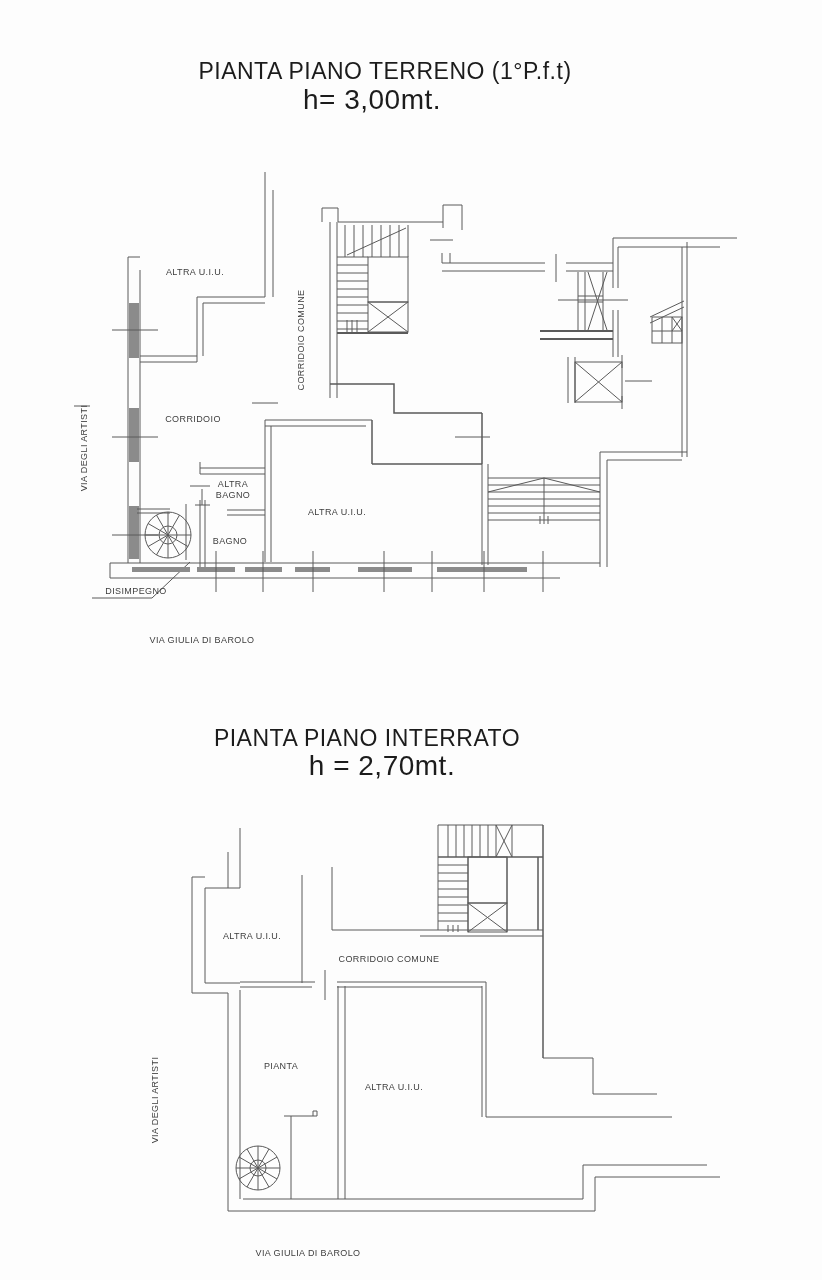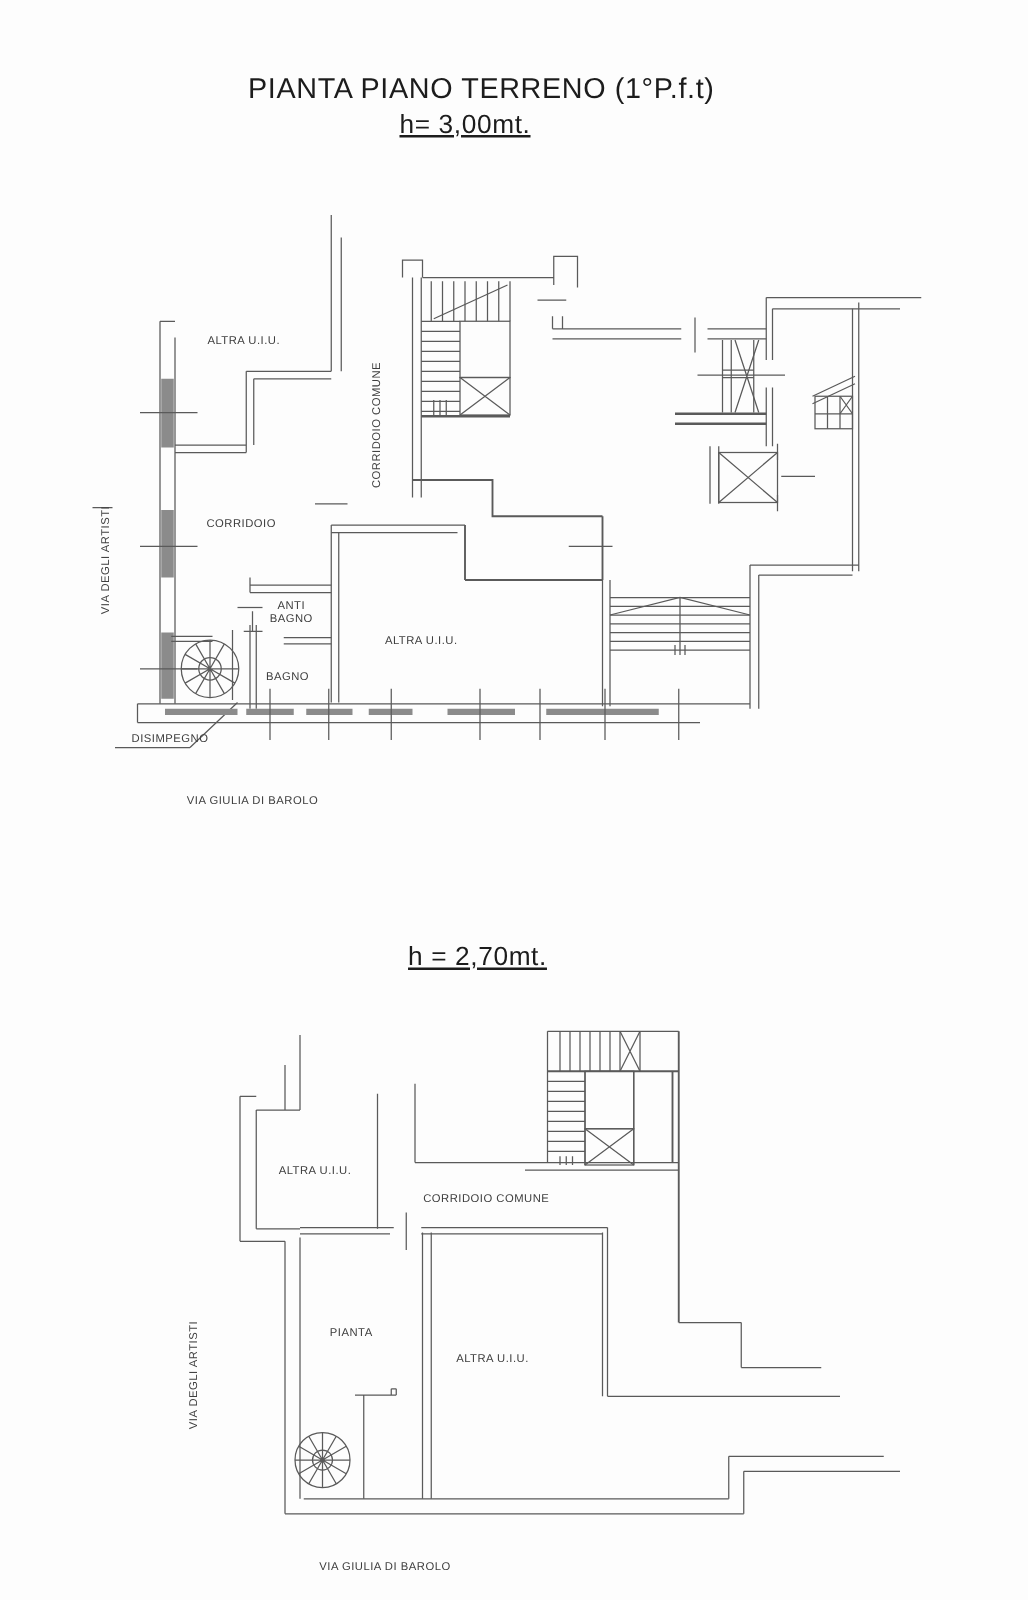--- a/index.html
+++ b/index.html
@@ -23,21 +23,21 @@
     font-size:9px;letter-spacing:.4px;color:var(--text);white-space:nowrap;
     line-height:1.15;text-align:center;
   }
   .lbl.vert{transform:translate(-50%,-50%) rotate(-90deg);}
   .title{
     position:absolute;transform:translate(-50%,-50%);
     font-size:23px;color:var(--title_text);white-space:nowrap;letter-spacing:.5px;
   }
   .subtitle{
     position:absolute;transform:translate(-50%,-50%);
-    font-size:21px;color:var(--title_text);white-space:nowrap;letter-spacing:.5px;text-decoration:underline;
+    font-size:28px;color:var(--title_text);white-space:nowrap;letter-spacing:.5px;
   }
 </style>
 </head>
 <body>
 
 <div class="page">
 
   <svg class="plan-svg" width="822" height="1280" viewBox="0 0 822 1280">
 
     <g>
@@ -210,28 +210,29 @@
       </g>
     </g>
   </svg>
 
   <div class="title" style="left:385px;top:71px">PIANTA PIANO TERRENO (1°P.f.t)</div>
   <div class="subtitle" style="left:372px;top:100px">h= 3,00mt.</div>
 
   <div class="lbl" style="left:195px;top:272px">ALTRA U.I.U.</div>
   <div class="lbl vert" style="left:301px;top:340px">CORRIDOIO COMUNE</div>
   <div class="lbl" style="left:193px;top:419px">CORRIDOIO</div>
-  <div class="lbl" style="left:233px;top:484px">ANTI</div>
+  <div class="lbl" style="left:233px;top:484px">ALTRA</div>
   <div class="lbl" style="left:233px;top:495px">BAGNO</div>
   <div class="lbl" style="left:230px;top:541px">BAGNO</div>
   <div class="lbl" style="left:337px;top:512px">ALTRA U.I.U.</div>
   <div class="lbl" style="left:136px;top:591px">DISIMPEGNO</div>
   <div class="lbl vert" style="left:84px;top:448px">VIA DEGLI ARTISTI</div>
   <div class="lbl" style="left:202px;top:640px">VIA GIULIA DI BAROLO</div>
 
+  <div class="title" style="left:367px;top:738px">PIANTA PIANO INTERRATO</div>
   <div class="subtitle" style="left:382px;top:766px">h = 2,70mt.</div>
 
   <div class="lbl" style="left:252px;top:936px">ALTRA U.I.U.</div>
   <div class="lbl" style="left:389px;top:959px">CORRIDOIO COMUNE</div>
   <div class="lbl" style="left:281px;top:1066px">PIANTA</div>
   <div class="lbl" style="left:394px;top:1087px">ALTRA U.I.U.</div>
   <div class="lbl vert" style="left:155px;top:1100px">VIA DEGLI ARTISTI</div>
   <div class="lbl" style="left:308px;top:1253px">VIA GIULIA DI BAROLO</div>
 
 </div>

